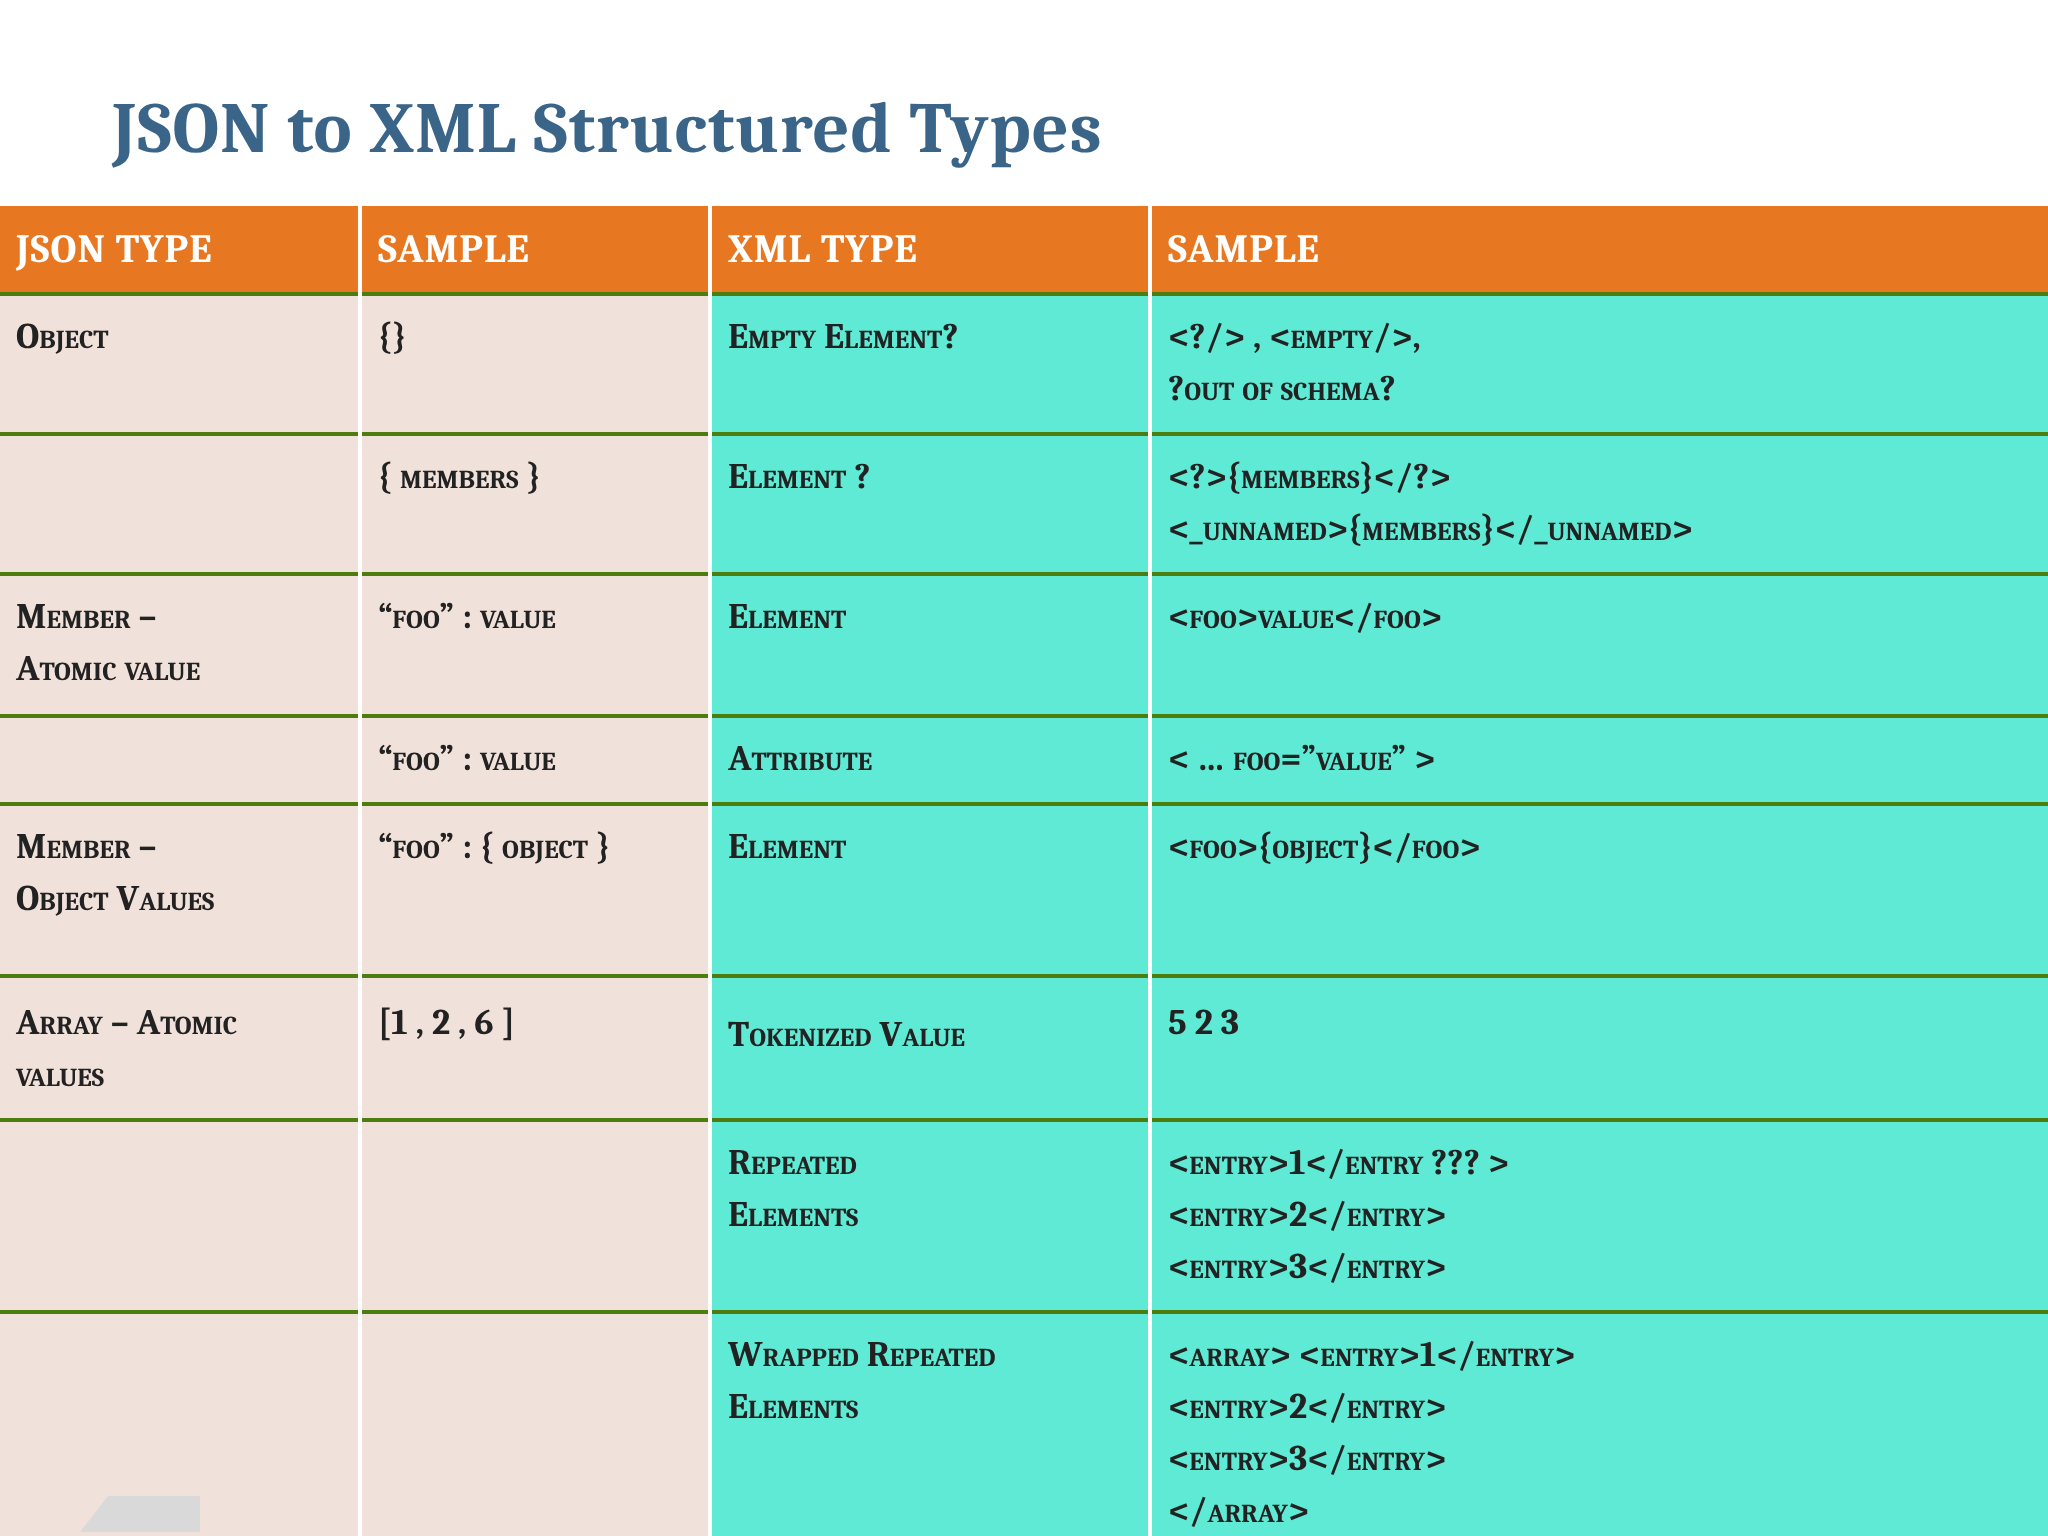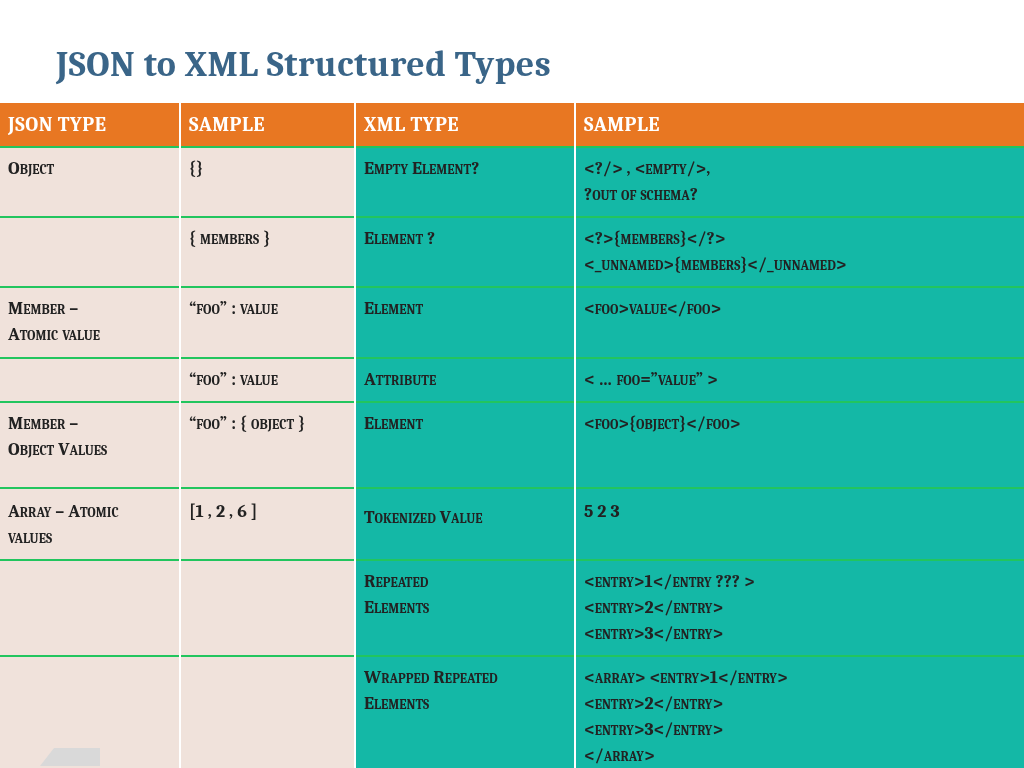--- a/index.html
+++ b/index.html
@@ -6,24 +6,24 @@
   html, body { width: 1024px; height: 768px; font-family: Cambria, Georgia, 'Times New Roman', serif; background: #fff; overflow: hidden; }
   .slide { width: 1024px; height: 768px; position: relative; background: #fff; margin-top: 16px; }
   .title { font-size: 36px; font-weight: 700; color: #3a6588; padding: 28px 0 18px 56px; letter-spacing: 0.5px; }
   table { border-collapse: collapse; width: 1024px; table-layout: fixed; }
   col.c1 { width: 180px; }
   col.c2 { width: 175px; }
   col.c3 { width: 220px; }
   col.c4 { width: 449px; }
   th { background: #e87722; color: #fff; font-size: 20px; font-weight: 700; text-align: left; padding: 10px 8px 10px 8px; text-transform: uppercase; letter-spacing: 0.5px; border-right: 2px solid #fff; }
   th:last-child { border-right: none; }
-  td { font-size: 18px; font-weight: 700; color: #222; padding: 8px 6px 8px 8px; border-top: 2px solid #22c55e; border-right: 2px solid #fff; vertical-align: top; line-height: 1.45; font-variant: small-caps; }
+  td { font-size: 18px; font-weight: 700; color: #222; padding: 8px 6px 8px 8px; border-top: 2px solid #4d7c0f; border-right: 2px solid #fff; vertical-align: top; line-height: 1.45; font-variant: small-caps; }
   td:last-child { border-right: none; }
   td.pink { background: #f0e2db; }
-  td.blue { background: #14b8a6; }
+  td.blue { background: #5eead4; }
   td .line { display: block; }
   .footer-shape { position: absolute; left: 40px; bottom: 18px; width: 60px; height: 18px; }
   .footer-shape svg { width: 100%; height: 100%; }
 </style>
 </head>
 <body>
 
 <div class="slide">
   <div class="title">JSON to XML Structured Types</div>
   <table>

